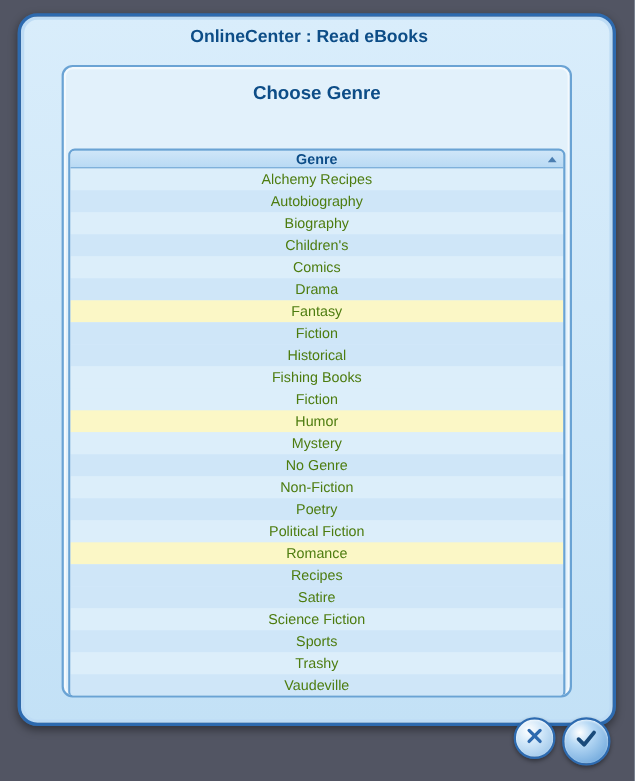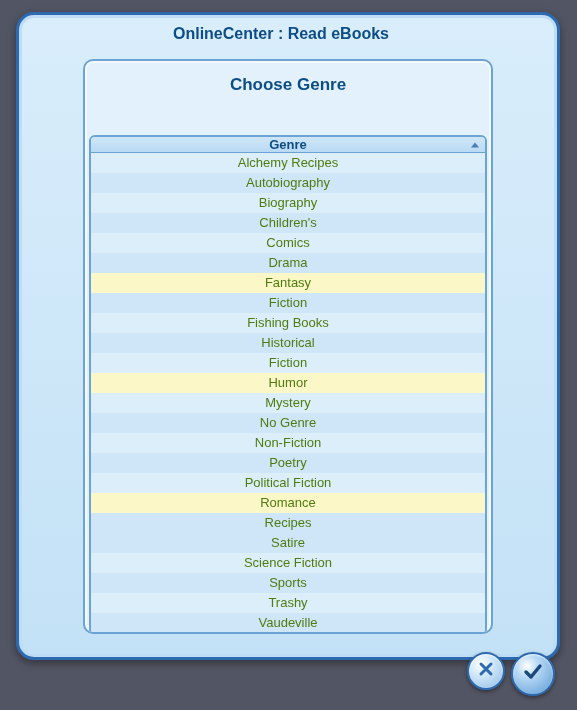--- a/index.html
+++ b/index.html
@@ -24,21 +24,21 @@
     }
     .dialog-title {
       text-align: center;
       color: #0d4d87;
       font-weight: bold;
       font-size: 16px;
       padding: 10px 14px 8px 0;
     }
     .inner-panel {
       margin: 8px auto 12px auto;
-      width: 410px;
+      width: 464px;
       height: 575px;
       background: #e2f1fb;
       border: 2px solid #6aa3d4;
       border-radius: 10px;
       box-shadow: inset 0 0 0 2px rgba(255,255,255,0.6);
       overflow: hidden;
     }
     .subtitle {
       text-align: center;
       color: #0d4d87;
@@ -127,22 +127,22 @@
       </div>
       <div class="list-body" id="list-body">
           <div class="list-row row-even">Alchemy Recipes</div>
           <div class="list-row row-odd">Autobiography</div>
           <div class="list-row row-even">Biography</div>
           <div class="list-row row-odd">Children's</div>
           <div class="list-row row-even">Comics</div>
           <div class="list-row row-odd">Drama</div>
           <div class="list-row row-hl">Fantasy</div>
           <div class="list-row row-odd">Fiction</div>
+          <div class="list-row row-odd">Historical</div>
           <div class="list-row row-even">Fishing Books</div>
-          <div class="list-row row-odd">Historical</div>
           <div class="list-row row-even">Fiction</div>
           <div class="list-row row-hl">Humor</div>
           <div class="list-row row-even">Mystery</div>
           <div class="list-row row-odd">No Genre</div>
           <div class="list-row row-even">Non-Fiction</div>
           <div class="list-row row-odd">Poetry</div>
           <div class="list-row row-even">Political Fiction</div>
           <div class="list-row row-hl">Romance</div>
           <div class="list-row row-odd">Recipes</div>
           <div class="list-row row-odd">Satire</div>

